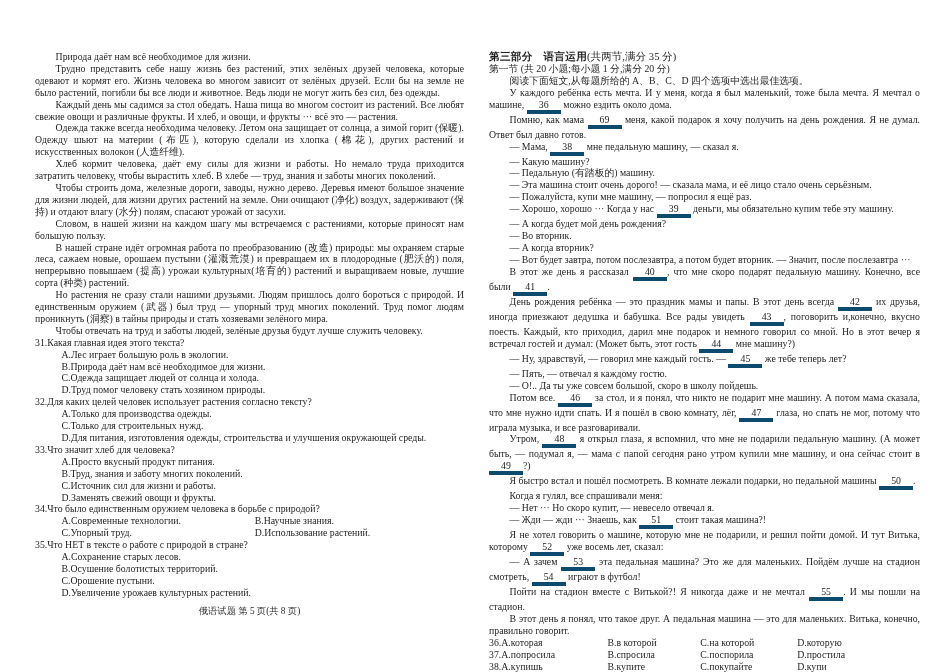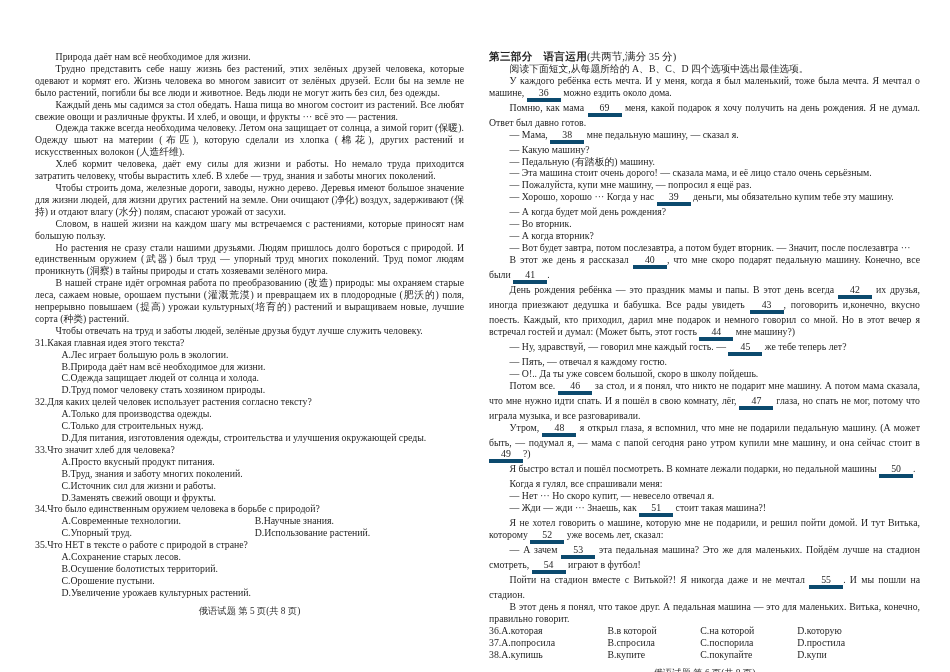--- a/index.html
+++ b/index.html
@@ -30,22 +30,22 @@
 <div class="sheet">
   <section class="page left">
     <div class="content">
         <div class="blk-p">Природа даёт нам всё необходимое для жизни.</div>
         <div class="blk-p">Трудно представить себе нашу жизнь без растений, этих зелёных друзей человека, которые одевают и кормят его. Жизнь человека во многом зависит от зелёных друзей. Если бы на земле не было растений, погибли бы все люди и животное. Ведь люди не могут жить без сил, без одежды.</div>
         <div class="blk-p">Каждый день мы садимся за стол обедать. Наша пища во многом состоит из растений. Все любят свежие овощи и различные фрукты. И хлеб, и овощи, и фрукты ··· всё это — растения.</div>
         <div class="blk-p">Одежда также всегда необходима человеку. Летом она защищает от солнца, а зимой горит (保暖). Одежду шьют на материи (布匹), которую сделали из хлопка (棉花), других растений и искусственных волокон (人造纤维).</div>
         <div class="blk-p">Хлеб кормит человека, даёт ему силы для жизни и работы. Но немало труда приходится затратить человеку, чтобы вырастить хлеб. В хлебе — труд, знания и заботы многих поколений.</div>
         <div class="blk-p">Чтобы строить дома, железные дороги, заводы, нужно дерево. Деревья имеют большое значение для жизни людей, для жизни других растений на земле. Они очищают (净化) воздух, задерживают (保持) и отдают влагу (水分) полям, спасают урожай от засухи.</div>
         <div class="blk-p">Словом, в нашей жизни на каждом шагу мы встречаемся с растениями, которые приносят нам большую пользу.</div>
+        <div class="blk-p">В нашей стране идёт огромная работа по преобразованию (改造) природы: мы охраняем старые леса, сажаем новые, орошаем пустыни (灌溉荒漠) и превращаем их в плодородные (肥沃的) поля, непрерывно повышаем (提高) урожаи культурных(培育的) растений и выращиваем новые, лучшие сорта (种类) растений.</div>
         <div class="blk-p">Но растения не сразу стали нашими друзьями. Людям пришлось долго бороться с природой. И единственным оружием (武器) был труд — упорный труд многих поколений. Труд помог людям проникнуть (洞察) в тайны природы и стать хозяевами зелёного мира.</div>
-        <div class="blk-p">В нашей стране идёт огромная работа по преобразованию (改造) природы: мы охраняем старые леса, сажаем новые, орошаем пустыни (灌溉荒漠) и превращаем их в плодородные (肥沃的) поля, непрерывно повышаем (提高) урожаи культурных(培育的) растений и выращиваем новые, лучшие сорта (种类) растений.</div>
         <div class="blk-p">Чтобы отвечать на труд и заботы людей, зелёные друзья будут лучше служить человеку.</div>
         <div class="blk-q">31.Какая главная идея этого текста?</div>
         <div class="blk-o">A.Лес играет большую роль в экологии.</div>
         <div class="blk-o">B.Природа даёт нам всё необходимое для жизни.</div>
         <div class="blk-o">C.Одежда защищает людей от солнца и холода.</div>
         <div class="blk-o">D.Труд помог человеку стать хозяином природы.</div>
         <div class="blk-q">32.Для каких целей человек использует растения согласно тексту?</div>
         <div class="blk-o">A.Только для производства одежды.</div>
         <div class="blk-o">C.Только для строительных нужд.</div>
         <div class="blk-o">D.Для питания, изготовления одежды, строительства и улучшения окружающей среды.</div>
@@ -67,20 +67,21 @@
         <div class="blk-o">A.Сохранение старых лесов.</div>
         <div class="blk-o">B.Осушение болотистых территорий.</div>
         <div class="blk-o">C.Орошение пустыни.</div>
         <div class="blk-o">D.Увеличение урожаев культурных растений.</div>
       </div>
     <div class="page-footer">俄语试题 第 5 页(共 8 页)</div>
   </section>
   <section class="page right">
     <div class="content">
         <div class="blk-h"><b>第三部分　语言运用</b>(共两节,满分 35 分)</div>
+        <div class="blk-q">第一节 (共 20 小题;每小题 1 分,满分 20 分)</div>
         <div class="blk-p">阅读下面短文,从每题所给的 A、B、C、D 四个选项中选出最佳选项。</div>
         <div class="blk-p">У каждого ребёнка есть мечта. И у меня, когда я был маленький, тоже была мечта. Я мечтал о машине, <span class="blank">36</span> можно ездить около дома.</div>
         <div class="blk-p">Помню, как мама <span class="blank">69</span> меня, какой подарок я хочу получить на день рождения. Я не думал. Ответ был давно готов.</div>
         <div class="blk-d">— Мама, <span class="blank">38</span> мне педальную машину, — сказал я.</div>
         <div class="blk-d">— Какую машину?</div>
         <div class="blk-d">— Педальную (有踏板的) машину.</div>
         <div class="blk-d">— Эта машина стоит очень дорого! — сказала мама, и её лицо стало очень серьёзным.</div>
         <div class="blk-d">— Пожалуйста, купи мне машину, — попросил я ещё раз.</div>
         <div class="blk-d">— Хорошо, хорошо ··· Когда у нас <span class="blank">39</span> деньги, мы обязательно купим тебе эту машину.</div>
         <div class="blk-d">— А когда будет мой день рождения?</div>

